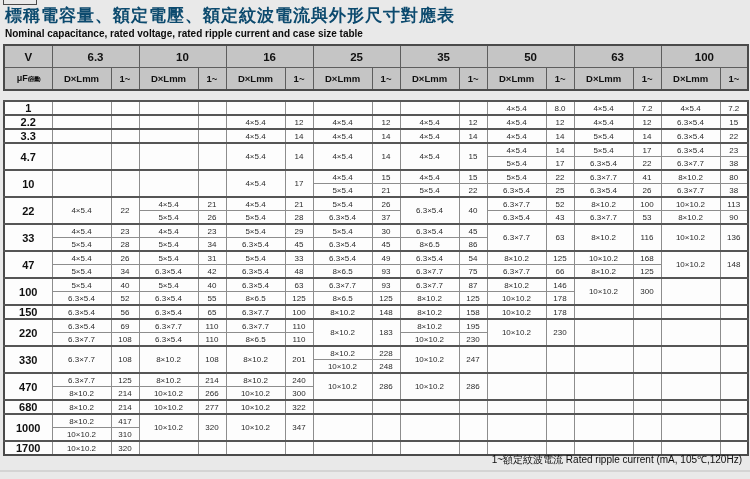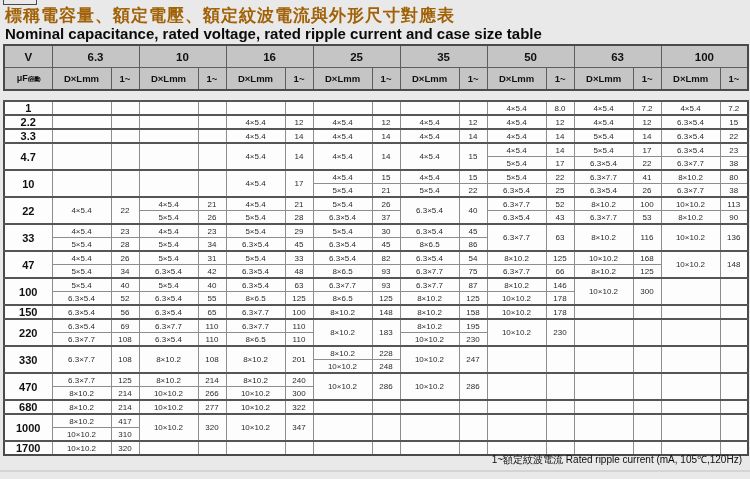--- a/index.html
+++ b/index.html
@@ -9,25 +9,25 @@
     background:#e9e9e9;
     font-family:"Liberation Sans", sans-serif;
     overflow:hidden;
   }
   .cutbox{
     position:absolute;left:3px;top:-2px;width:32px;height:6px;
     border:1px solid #4a4a4a;border-top:none;background:#e9e9e9;
   }
   .titles{position:absolute;left:5px;top:5px;}
   .title-zh{
-    font-size:17px;font-weight:bold;color:#a16207;
+    font-size:17px;font-weight:bold;color:#0c4a6e;
     letter-spacing:1px;line-height:21px;
   }
   .title-en{
-    font-size:15px;font-weight:bold;color:#0b0b0b;line-height:15px;
+    font-size:10px;font-weight:bold;color:#0b0b0b;line-height:15px;
   }
   .tblwrap{position:absolute;left:3px;top:44px;width:745px;}
   table{border-collapse:collapse;table-layout:fixed;width:745px;}
   th,td{
     padding:0;text-align:center;vertical-align:middle;
     white-space:nowrap;overflow:hidden;
   }
   
   .thead{border:2px solid #4a4a4a;}
   .thead th{
@@ -328,21 +328,21 @@
           </tr>
           <tr class="grp">
             <td class="lbl" rowspan="2">47</td>
             <td>4×5.4</td>
             <td>26</td>
             <td>5×5.4</td>
             <td>31</td>
             <td>5×5.4</td>
             <td>33</td>
             <td>6.3×5.4</td>
-            <td>82</td>
+            <td>49</td>
             <td>6.3×5.4</td>
             <td>54</td>
             <td>8×10.2</td>
             <td>125</td>
             <td>10×10.2</td>
             <td>168</td>
             <td rowspan="2">10×10.2</td>
             <td rowspan="2">148</td>
           </tr>
           <tr class="sr">

